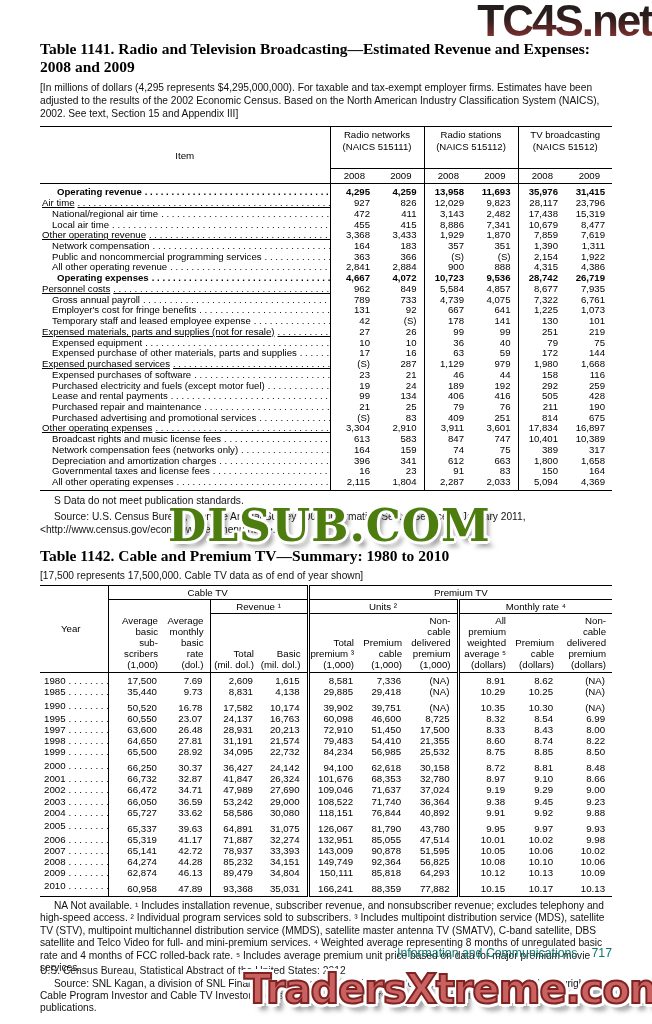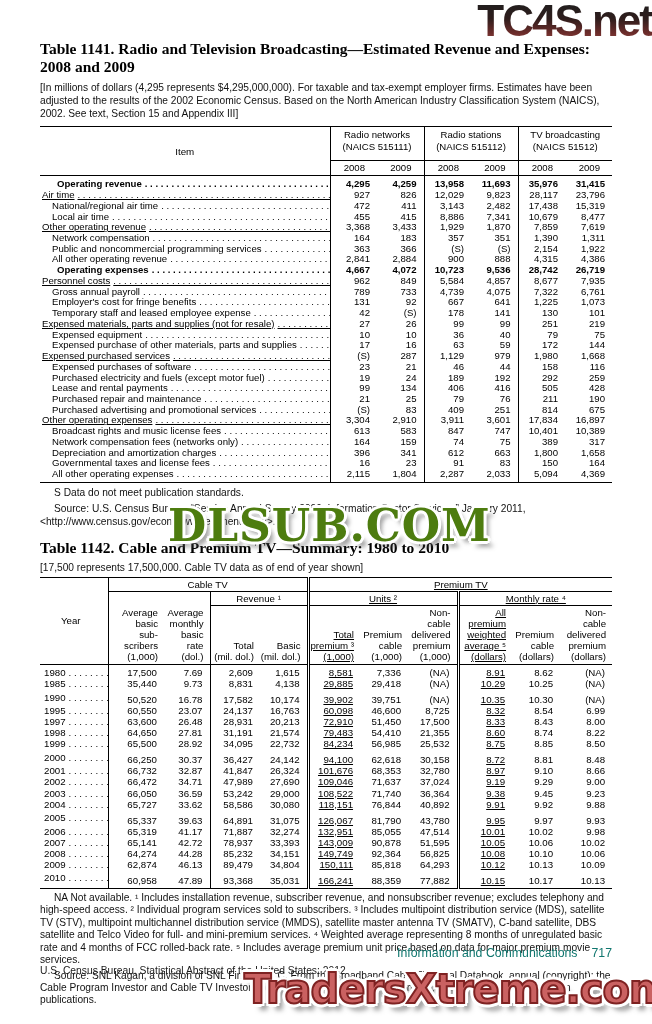--- a/index.html
+++ b/index.html
@@ -15,21 +15,21 @@
   
   table{border-collapse:collapse;width:572px;table-layout:fixed;}
   .t1{border-top:1.5px solid #000;border-bottom:1.5px solid #000;font-size:9.6px;}
   .t2{border-top:1.5px solid #000;border-bottom:1.5px solid #000;font-size:9.7px;margin-top:2px;}
   th{font-weight:normal;color:#000;}
   td{color:#000;}
 
   
   .t1 th.item-h{text-align:center;vertical-align:middle;font-size:9.8px;}
   .t1 th.grp{text-align:center;vertical-align:middle;white-space:pre-line;line-height:1.2;
-             padding:2px 0 8px 0;border-left:1px solid #000;border-bottom:1px solid #000;}
+             padding:2px 0 16px 0;border-left:1px solid #000;border-bottom:1px solid #000;}
   .t1 th.yr{text-align:right;padding:1px 12px 2px 0;border-bottom:1.5px solid #000;}
   .t1 th.item-h{border-bottom:1.5px solid #000;}
   .t1 th.bL,.t1 td.bL{border-left:1px solid #000;}
   .t1 td.num{text-align:right;padding:0 7px 0 0;line-height:1.12;}
   .t1 td.lbl{padding:0;line-height:1.12;}
   .lw{display:flex;align-items:baseline;overflow:hidden;}
   .lw .lt{white-space:nowrap;}
   .lw .dots{flex:1 1 auto;overflow:hidden;white-space:nowrap;color:#000;}
   .lw .dots::before{content:". . . . . . . . . . . . . . . . . . . . . . . . . . . . . . . . . . . . . . . . . . . . . . . . . . . . . . . . . . . . . . . . . . . .";padding-left:3px;}
   .ind0{padding-left:2px;text-decoration:underline;}
@@ -45,21 +45,21 @@
   .fnote.indented{padding-left:14px;}
   .fnote-block{font-size:10.2px;line-height:1.22;margin:3px 0 0 0;text-indent:14px;}
 
   
   .t2 th{vertical-align:bottom;text-align:right;white-space:pre-line;line-height:1.14;
          padding:1px 6px 2px 0;}
   .t2 th.cgrp{text-align:center;vertical-align:middle;padding:1px 0;border-bottom:1px solid #000;}
   .t2 th.year-h{text-align:center;vertical-align:middle;border-right:1px solid #000;
                 border-bottom:1.5px solid #000;}
   .t2 th.leaf,.t2 th.side{border-bottom:1.5px solid #000;}
-  .t2 .dbl{border-left:3px double #000;text-decoration:underline;}
+  .t2 .dbl{border-left:3px double #000;}
   .t2 .thin{border-left:1px solid #000;}
   .t2 td{text-align:right;padding:0 7px 0 0;line-height:1.14;}
   .t2 td.year-c{text-align:left;padding:0;border-right:1px solid #000;}
   .t2 td.year-c .lw{padding-left:4px;}
   .t2 tbody tr:first-child td{padding-top:2px;}
   .t2 tbody tr:last-child td{padding-bottom:2px;}
 
   
   .footer-section{position:absolute;top:946px;right:40px;font-size:12.3px;color:#0f766e;}
   .footer-section .pg{margin-left:14px;}

